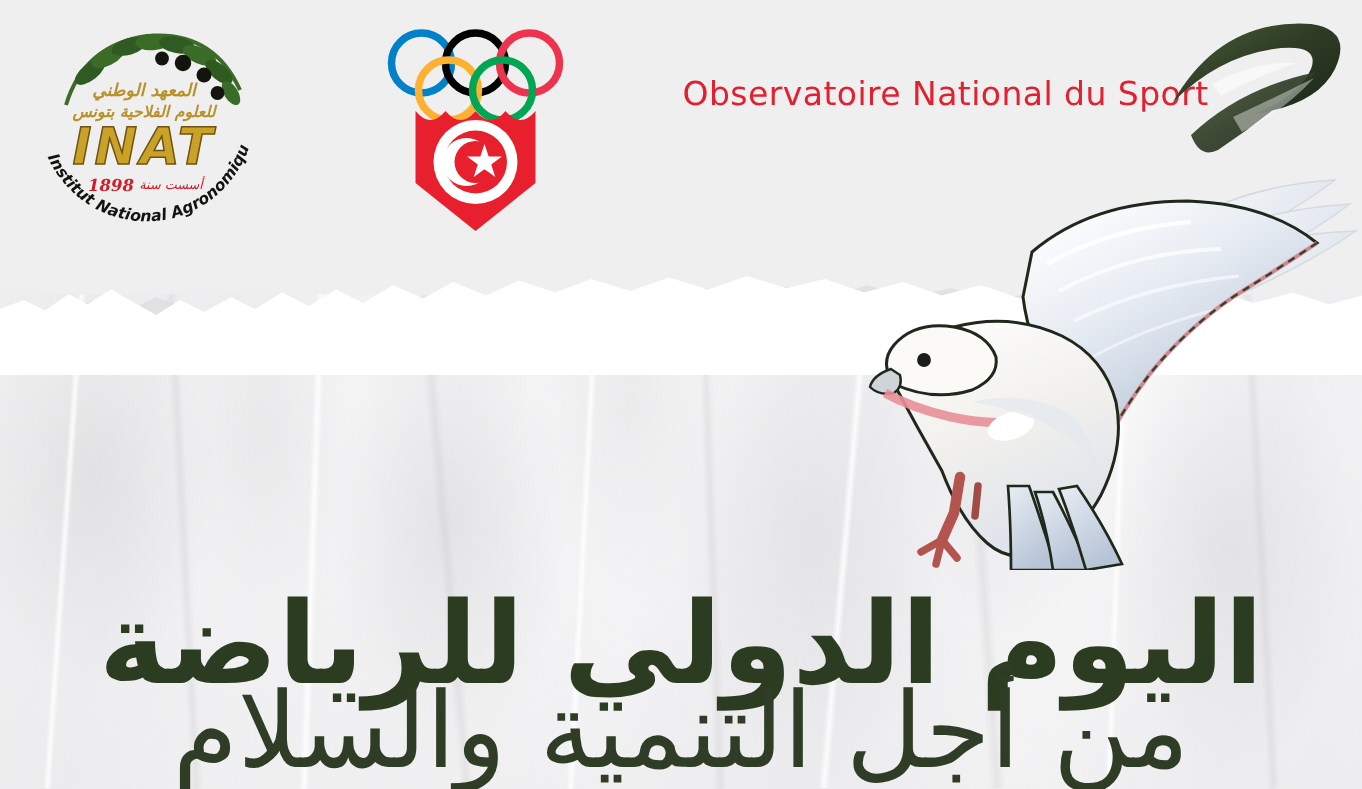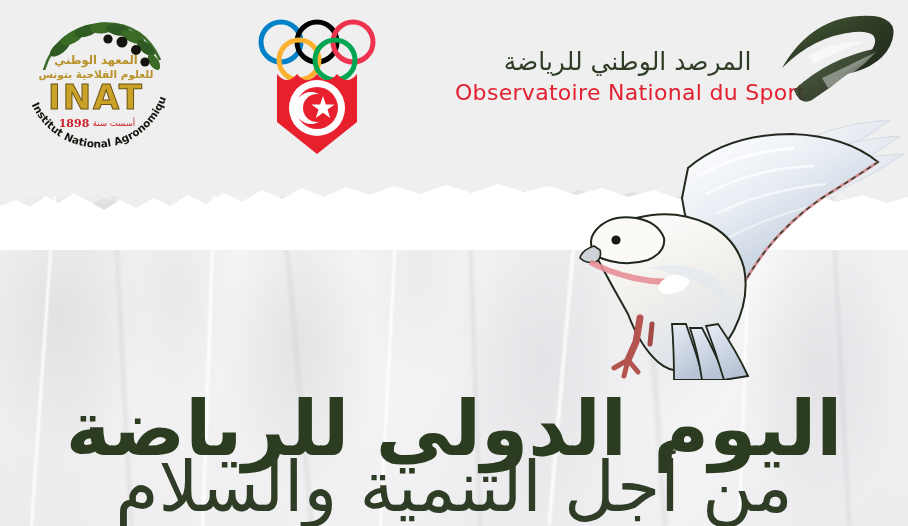--- a/index.html
+++ b/index.html
@@ -62,21 +62,21 @@
     left: 0; top: 186px;
     width: 908px; height: 56px;
     pointer-events: none;
     opacity: .55;
   }
 
   
   .inat {
     position: absolute;
     left: 14px; top: 12px;
-    width: 165px; height: 150px;
+    width: 165px; height: 150px; font-style: italic;
   }
   .inat svg { display: block; }
 
   
   .cnot {
     position: absolute;
     left: 255px; top: 12px;
     width: 125px; height: 148px;
   }
   .cnot svg { display: block; }
@@ -227,21 +227,20 @@
         <circle cx="62" cy="96" r="28" fill="#ffffff"></circle>
         <circle cx="62" cy="96" r="21" fill="#e8202e"></circle>
         <circle cx="56" cy="96" r="16" fill="#ffffff"></circle>
         <circle cx="62" cy="96" r="14" fill="#e8202e"></circle>
         <path d="M68 84 L70.8 92.4 L79.6 92.4 L72.5 97.6 L75.2 106 L68 100.8 L60.8 106 L63.5 97.6 L56.4 92.4 L65.2 92.4 Z" fill="#ffffff"></path>
       </g>
     </svg>
   </div>
 
   <div class="obs">
-    <div class="obs-ar">المرصد الوطني للرياضة</div>
     <div class="obs-fr">Observatoire National du Sport</div>
   </div>
 
   <div class="swoosh">
     <svg width="124" height="104" viewBox="0 0 124 104">
       <defs>
         <linearGradient id="swGrad" x1="0" y1="0" x2="1" y2="1">
           <stop offset="0%" stop-color="#4a6137"></stop>
           <stop offset="45%" stop-color="#2f3d26"></stop>
           <stop offset="100%" stop-color="#1d2718"></stop>

